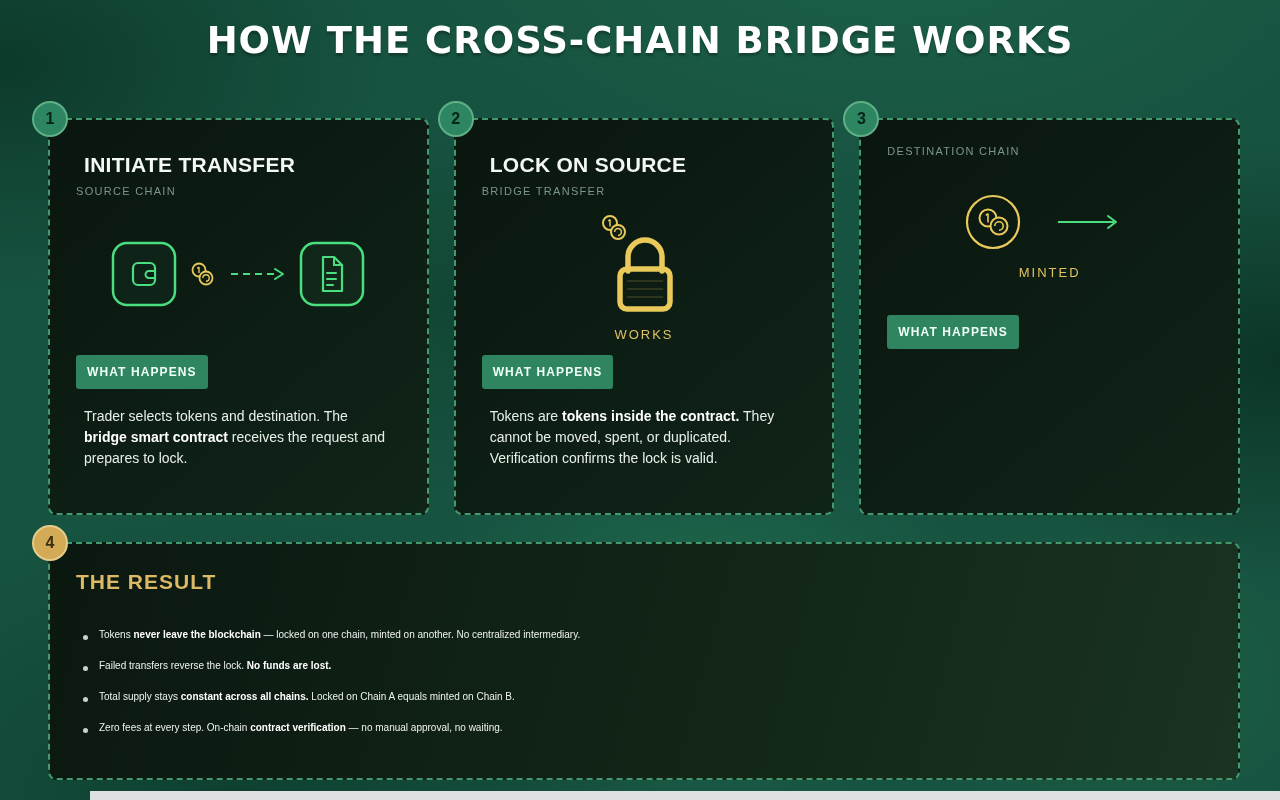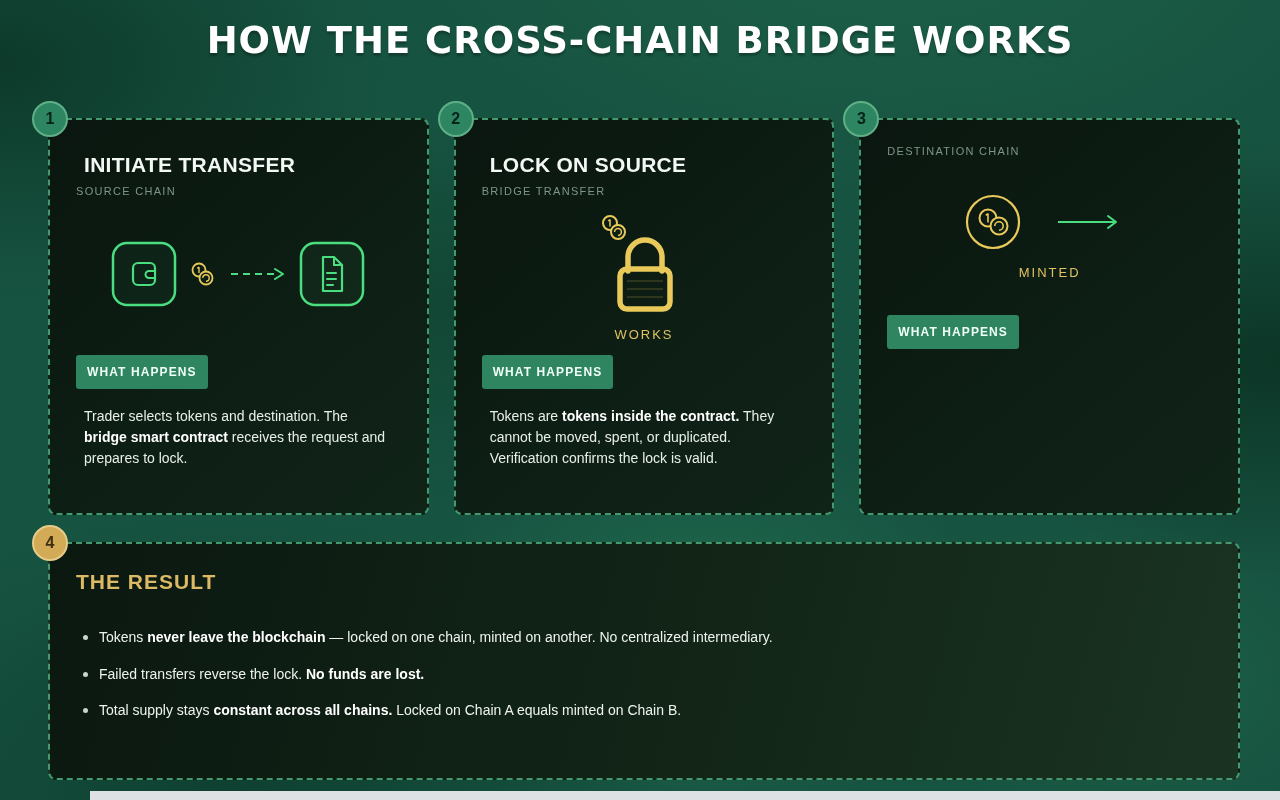--- a/index.html
+++ b/index.html
@@ -104,21 +104,21 @@
     margin: 0 0 34px;
     color: #dcb964;
     font-size: 21px; font-weight: 700; letter-spacing: 1px;
   }
   .bullets { list-style: none; margin: 0; padding: 0; }
   .bullet {
     position: relative;
     padding-left: 23px;
     margin-bottom: 17px;
     color: #eef3ef;
-    font-size: 14px; line-height: 1.4;
+    font-size: 10px; line-height: 1.4;
   }
   .bullet::before {
     content: "";
     position: absolute; left: 7px; top: 7px;
     width: 5px; height: 5px; border-radius: 50%;
     background: #c9d4cc;
   }
 
   .bottom-strip {
     position: absolute; left: 90px; right: 0; bottom: 0;
@@ -230,16 +230,17 @@
 
 </div>
 
 <section class="card result-card">
   <div class="step-num gold">4</div>
   <h2 class="result-title">THE RESULT</h2>
   <ul class="bullets">
     <li class="bullet"><span>Tokens </span><strong>never leave the blockchain</strong><span> — locked on one chain, minted on another. No centralized intermediary.</span></li>
     <li class="bullet"><span>Failed transfers reverse the lock. </span><strong>No funds are lost.</strong></li>
     <li class="bullet"><span>Total supply stays </span><strong>constant across all chains.</strong><span> Locked on Chain A equals minted on Chain B.</span></li>
+    <li class="bullet"><span>Zero fees at every step. On-chain </span><strong>contract verification</strong><span> — no manual approval, no waiting.</span></li>
   </ul>
 </section>
 
 <div class="bottom-strip"></div>
 
 </body></html>

